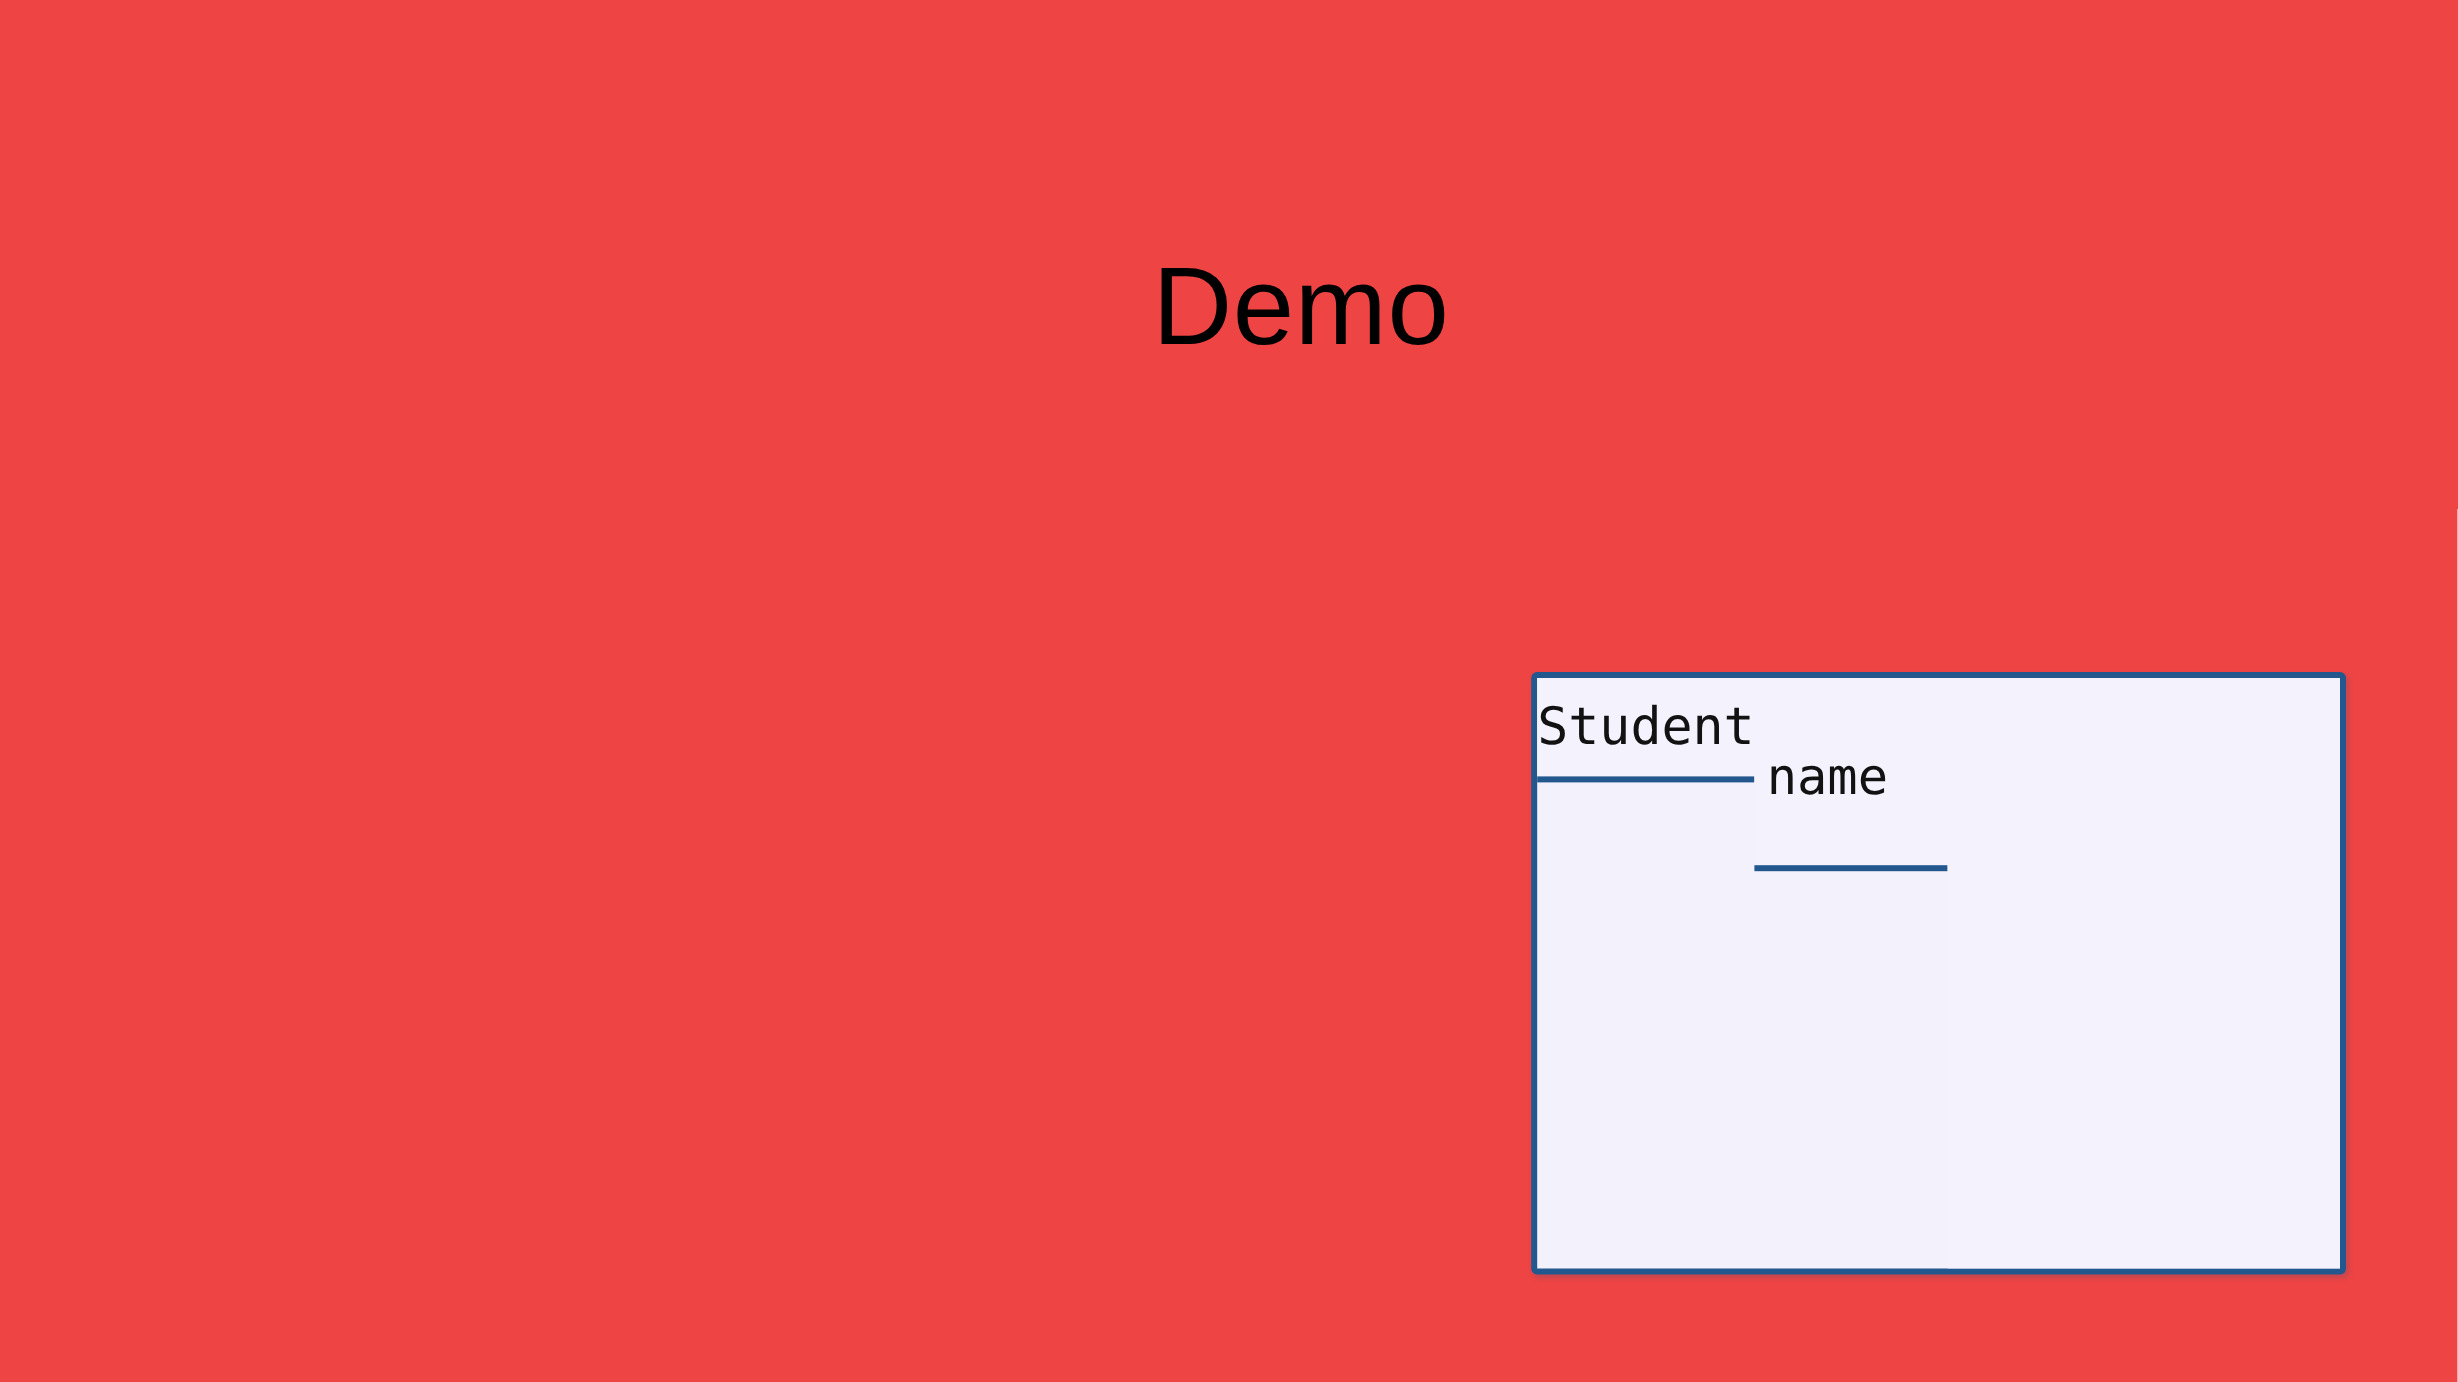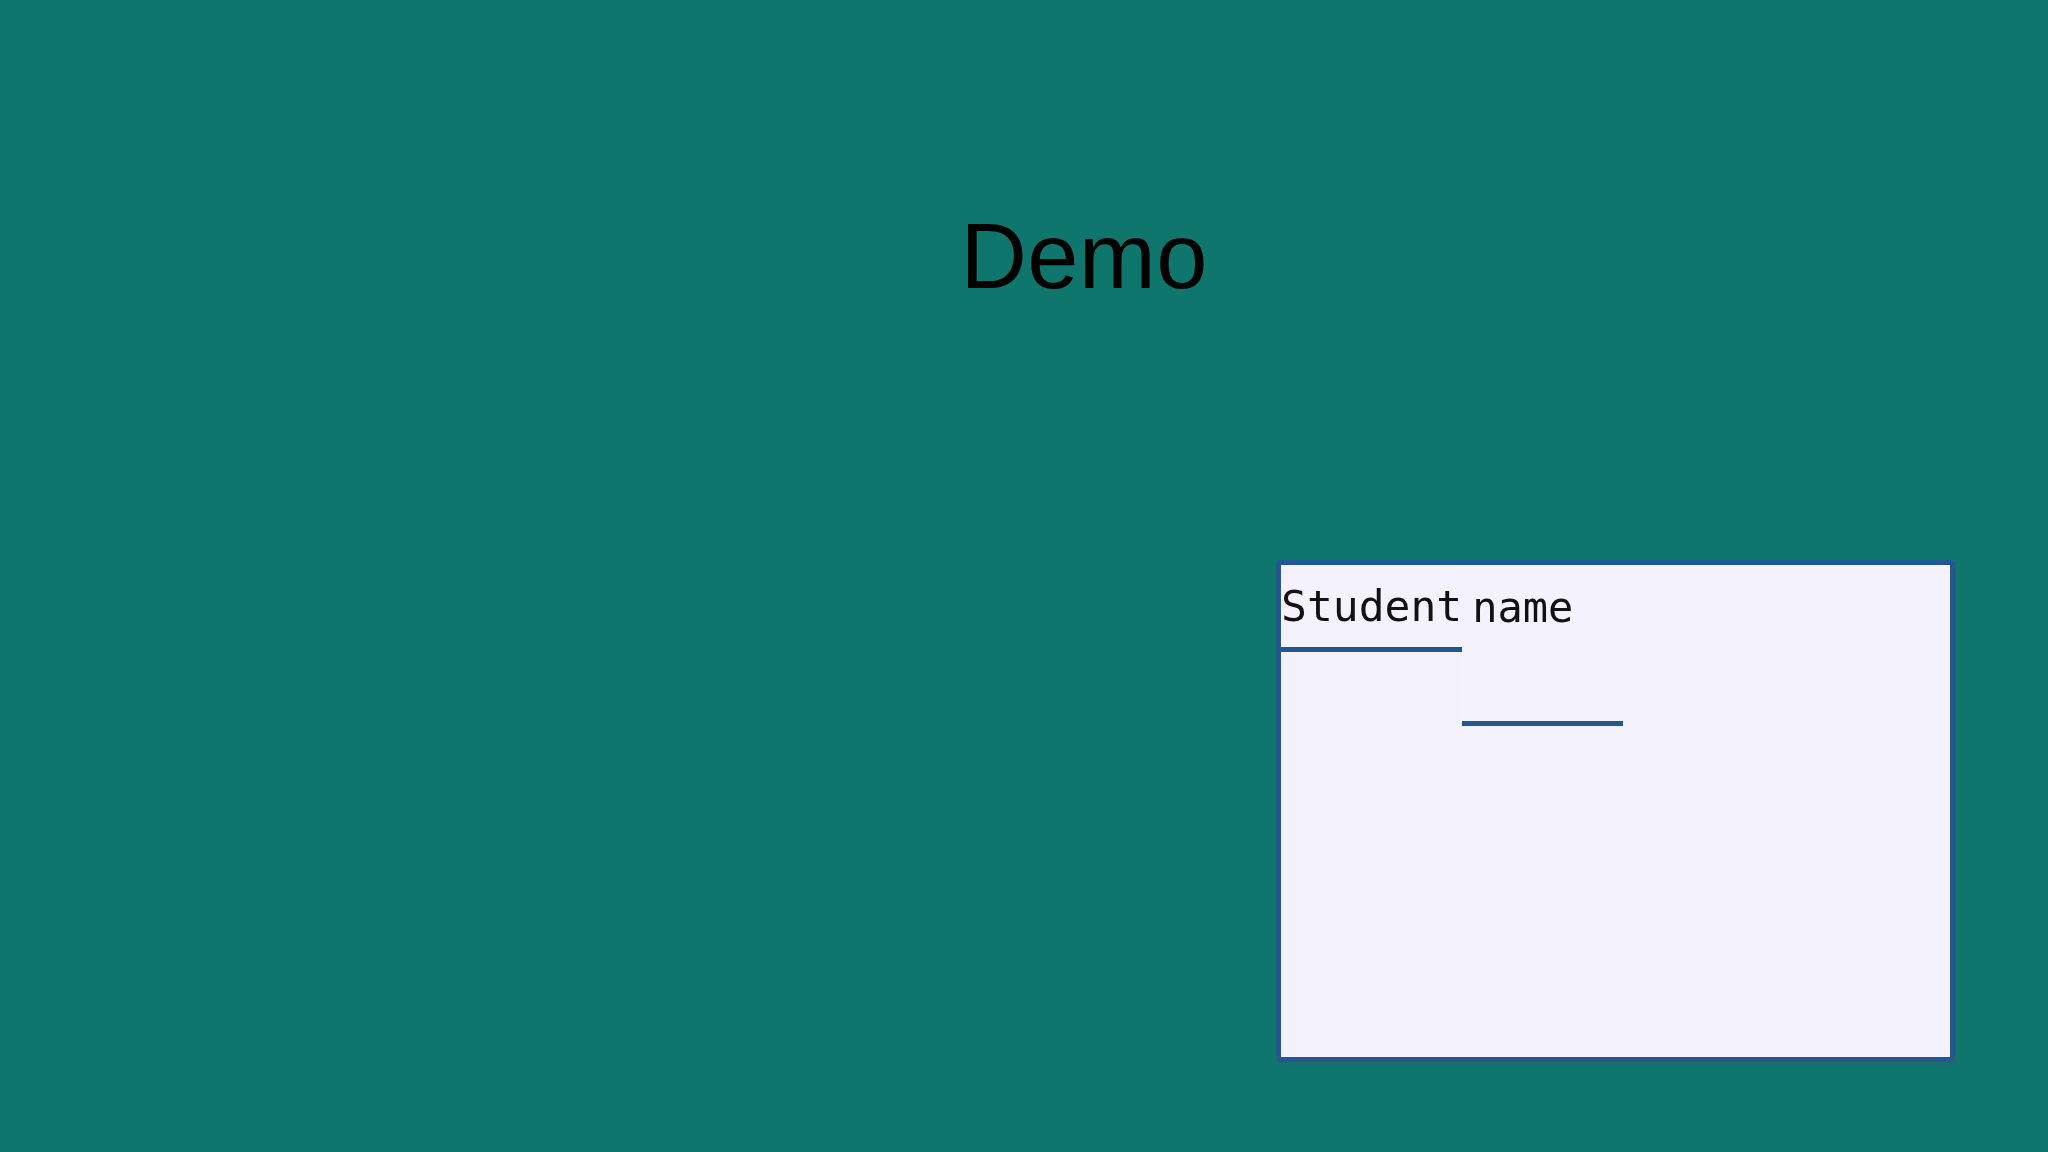--- a/index.html
+++ b/index.html
@@ -11,21 +11,21 @@
 
   body {
     font-family: "Liberation Sans", sans-serif;
   }
 
   
   #slide {
     position: relative;
     width: 2048px;
     height: 1152px;
-    background: #0f766e;
+    background: #ef4444;
     overflow: hidden;
   }
 
   
   #slide-title {
     position: absolute;
     left: 0;
     top: 118px;
     width: 2048px;
     text-align: center;
@@ -89,20 +89,21 @@
     background: #f4f2fc;
   }
   .uml-attribute-row {
     font-family: "DejaVu Sans Mono", "Liberation Mono", monospace;
     font-size: 42px;
     font-weight: 400;
     line-height: 1.18;
     color: #121212;
     white-space: pre;
     text-align: left;
+    margin-top: 40px;
   }
 
   
   .uml-compartment-methods {
     box-sizing: border-box;
     flex: 1 1 auto;
     padding: 16px 0 0 10px;
     background: #f4f2fc;
   }
 </style>

